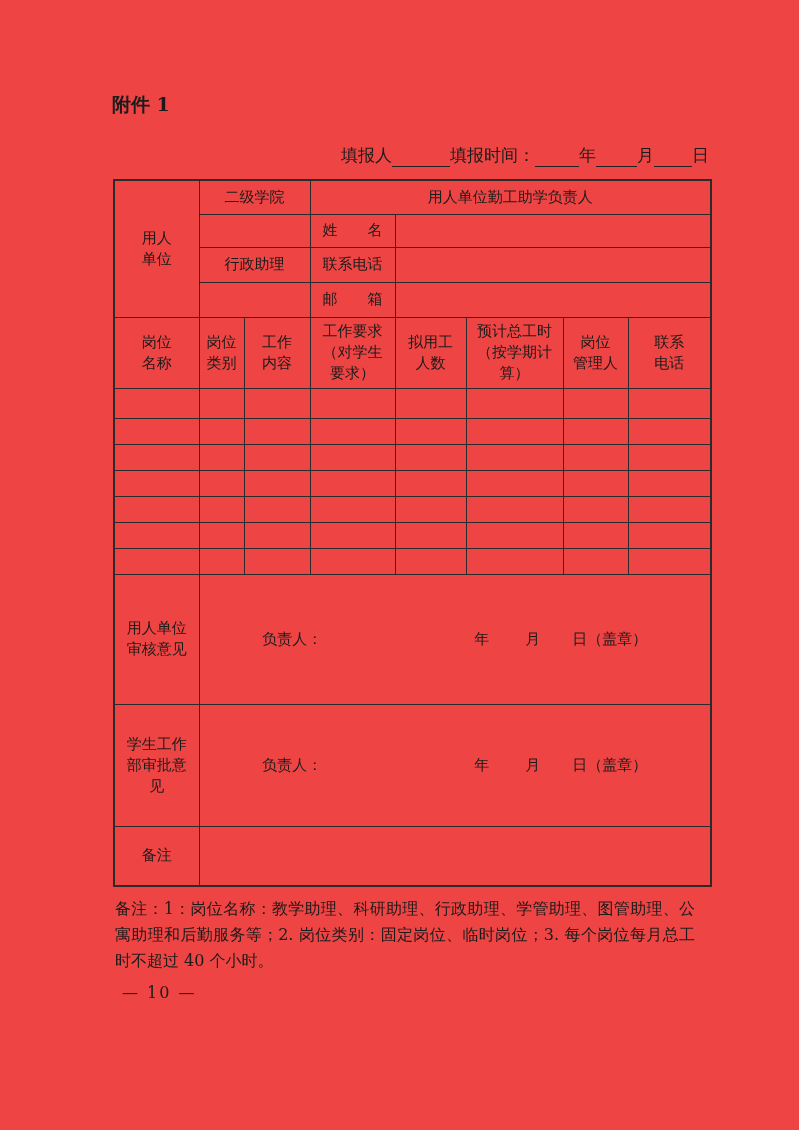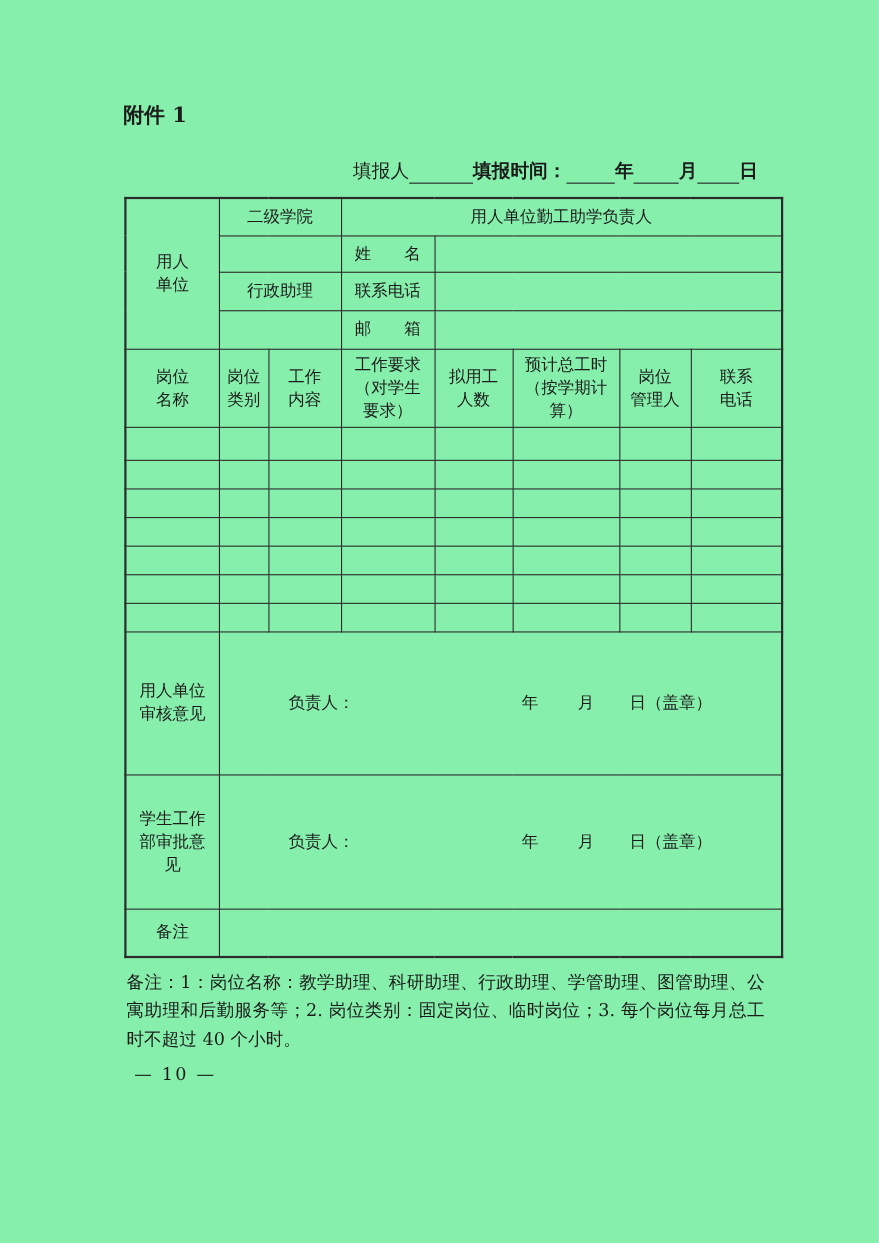--- a/index.html
+++ b/index.html
@@ -1,19 +1,19 @@
 <!DOCTYPE html>
 <html><head>
 <meta charset="utf-8">
 <style>
   html,body { margin:0; padding:0; background:#ffffff; }
   .page {
     position:relative;
     width:799px; height:1130px;
-    background:#86efac;
+    background:#ef4444;
     font-family:"DejaVu Serif","Liberation Serif",serif;
     color:#1b1b1b;
     overflow:hidden;
   }
   .attachment {
     margin:92px 0 0 112px;
     font-size:19px; font-weight:bold;
   }
   .doc-title {
     margin-top:22px;
@@ -21,21 +21,21 @@
     font-size:21px; font-weight:bold;
     letter-spacing:1px;
   }
   .meta-row {
     width:597px;
     margin:26px 0 0 113px;
     display:flex; justify-content:flex-end; align-items:flex-end;
     font-size:17px;
   }
   .meta-left { margin-left:7px; }
-  .meta-right { margin-right:21px;font-weight:bold; }
+  .meta-right { margin-right:1px; }
   .blank {
     display:inline-block;
     border-bottom:1.5px solid #222;
     height:15px;
     vertical-align:bottom;
   }
   .b60 { width:58px; }
   .b41 { width:41px; }
   .b38 { width:38px; }
   .b45 { width:44px; }
@@ -233,21 +233,21 @@
 
     <tr style="height:122px">
       <td class="pre">学生工作
 部审批意
 见</td>
       <td colspan="7" class="sign-cell">
         <span>负责人：</span><span class="sg-year">年</span><span class="sg-month">月</span><span class="sg-day">日（盖章）</span>
       </td>
     </tr>
 
-    <tr style="height:44px">
+    <tr style="height:60px">
       <td>备注</td>
       <td colspan="7"></td>
     </tr>
   </tbody>
     </table>
 
   <div class="footnote">备注：1：岗位名称：教学助理、科研助理、行政助理、学管助理、图管助理、公寓助理和后勤服务等；2. 岗位类别：固定岗位、临时岗位；3. 每个岗位每月总工时不超过 40 个小时。</div>
 
   <div class="page-number">— 10 —</div>
 

